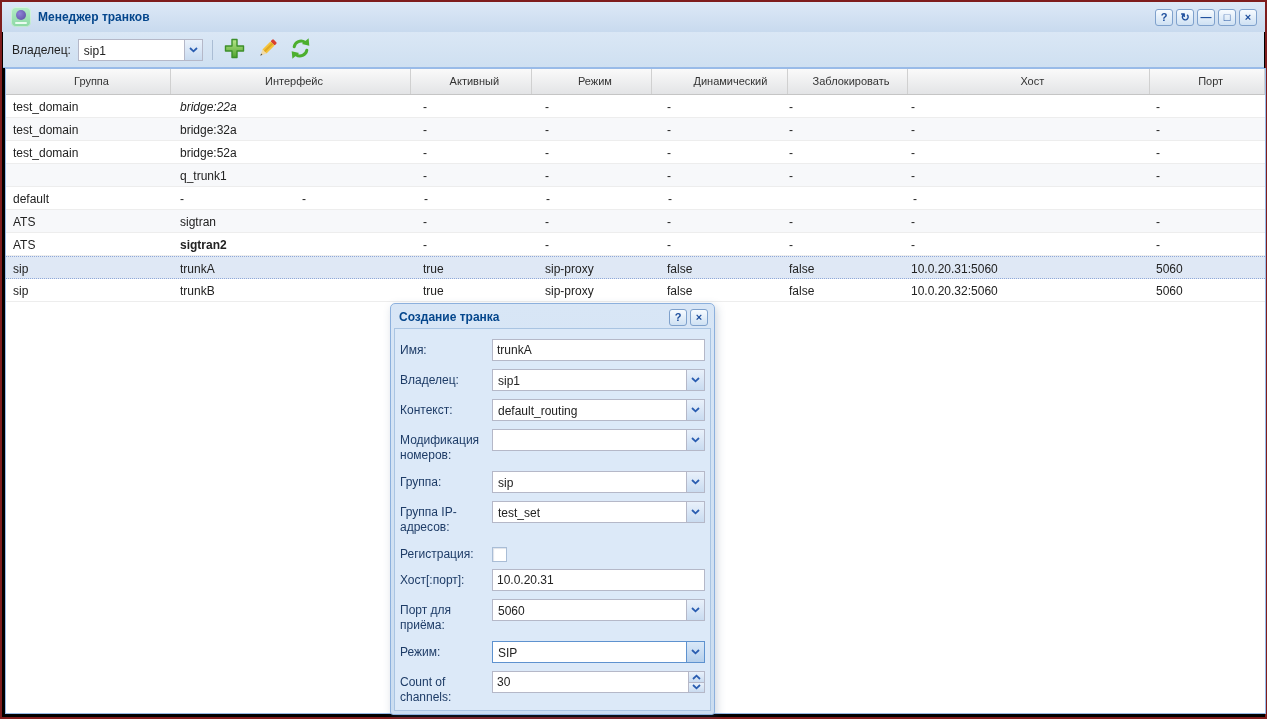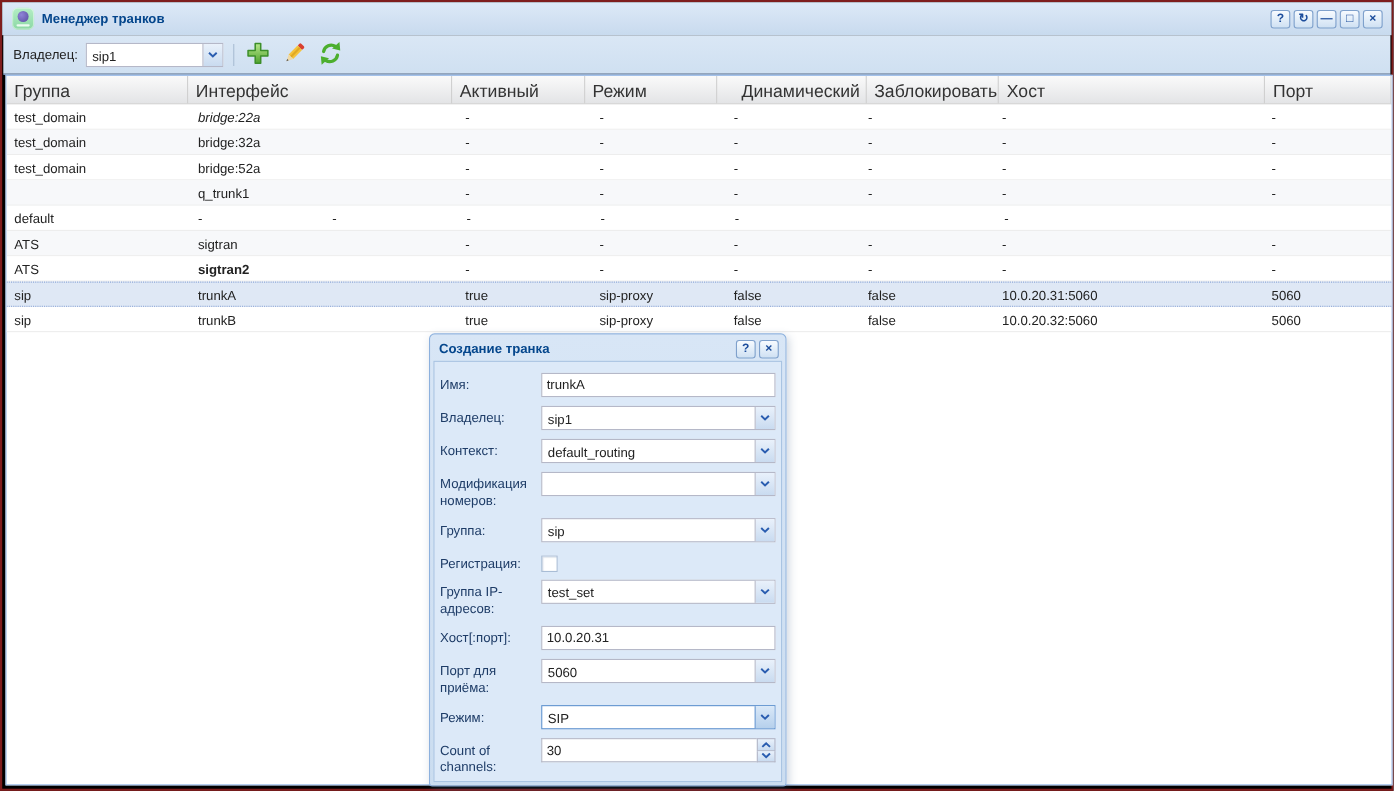--- a/index.html
+++ b/index.html
@@ -39,21 +39,21 @@
   .tb-sep { width:1px; height:20px; background:#aabdd4; margin:0 7px 0 9px; }
   .tb-btn { width:30px; height:30px; display:flex; align-items:center; justify-content:center;
     background:none; border:1px solid transparent; border-radius:3px; margin-right:3px; cursor:pointer; padding:0; }
 
   
   .grid { position:absolute; top:66px; left:3px; width:1261px; bottom:3px;
     background:#fff; border:1px solid #99bbe8; box-sizing:border-box; overflow:hidden; }
   .grid-header { display:flex; height:26px; background:linear-gradient(#fafafa,#e3e4e6);
     border-bottom:1px solid #c5c5c5; box-sizing:border-box; }
   .grid-header-cell { box-sizing:border-box; border-right:1px solid #d0d0d0; padding:6px 0 0 7px;
-    font-size:16px; color:#333; white-space:nowrap; overflow:hidden; cursor:pointer; }
+    font-size:11px; color:#333; white-space:nowrap; overflow:hidden; cursor:pointer;text-align:center; }
   .grid-row { display:flex; height:23px; border-bottom:1px solid #ededed; background:#fff; box-sizing:border-box; }
   .grid-row.alt { background:#f7f8fa; }
   .grid-row.selected { background:#dfe8f5; border-top:1px dotted #8fa8d8; border-bottom:1px dotted #8fa8d8; }
   .grid-cell { box-sizing:border-box; padding:5px 0 0 7px; font-size:12px; color:#222;
     white-space:nowrap; overflow:hidden; }
 
   
   .dialog { position:absolute; left:388px; top:301px; width:325px; height:412px;
     background:linear-gradient(#d8e6f6,#cbddf0); border:1px solid #8cb0dd; border-radius:5px 5px 3px 3px;
     box-sizing:border-box; box-shadow:2px 3px 8px rgba(60,90,130,.25); }
@@ -313,37 +313,37 @@
               <div class="combo">
                 <span class="combo-value">sip</span>
                 <span class="combo-trigger">
                   <svg width="9" height="6" viewBox="0 0 9 6">
                     <path d="M1 1l3.5 3.3L8 1" stroke="#2a5db0" stroke-width="1.8" fill="none"></path>
                   </svg>
                 </span>
               </div>
             </div>
           </div>
+          <div class="form-row">
+            <label class="form-label">Группа IP-адресов:</label>
+            <div class="form-field">
+              <div class="combo">
+                <span class="combo-value">test_set</span>
+                <span class="combo-trigger">
+                  <svg width="9" height="6" viewBox="0 0 9 6">
+                    <path d="M1 1l3.5 3.3L8 1" stroke="#2a5db0" stroke-width="1.8" fill="none"></path>
+                  </svg>
+                </span>
+              </div>
+            </div>
+          </div>
           <div class="form-row" style="margin-bottom: 7px;">
             <label class="form-label">Регистрация:</label>
             <div class="form-field">
               <div class="checkbox"></div>
-            </div>
-          </div>
-          <div class="form-row">
-            <label class="form-label">Группа IP-адресов:</label>
-            <div class="form-field">
-              <div class="combo">
-                <span class="combo-value">test_set</span>
-                <span class="combo-trigger">
-                  <svg width="9" height="6" viewBox="0 0 9 6">
-                    <path d="M1 1l3.5 3.3L8 1" stroke="#2a5db0" stroke-width="1.8" fill="none"></path>
-                  </svg>
-                </span>
-              </div>
             </div>
           </div>
           <div class="form-row">
             <label class="form-label">Хост[:порт]:</label>
             <div class="form-field">
               <input class="text-input" value="10.0.20.31" style="">
             </div>
           </div>
           <div class="form-row">
             <label class="form-label">Порт для приёма:</label>

